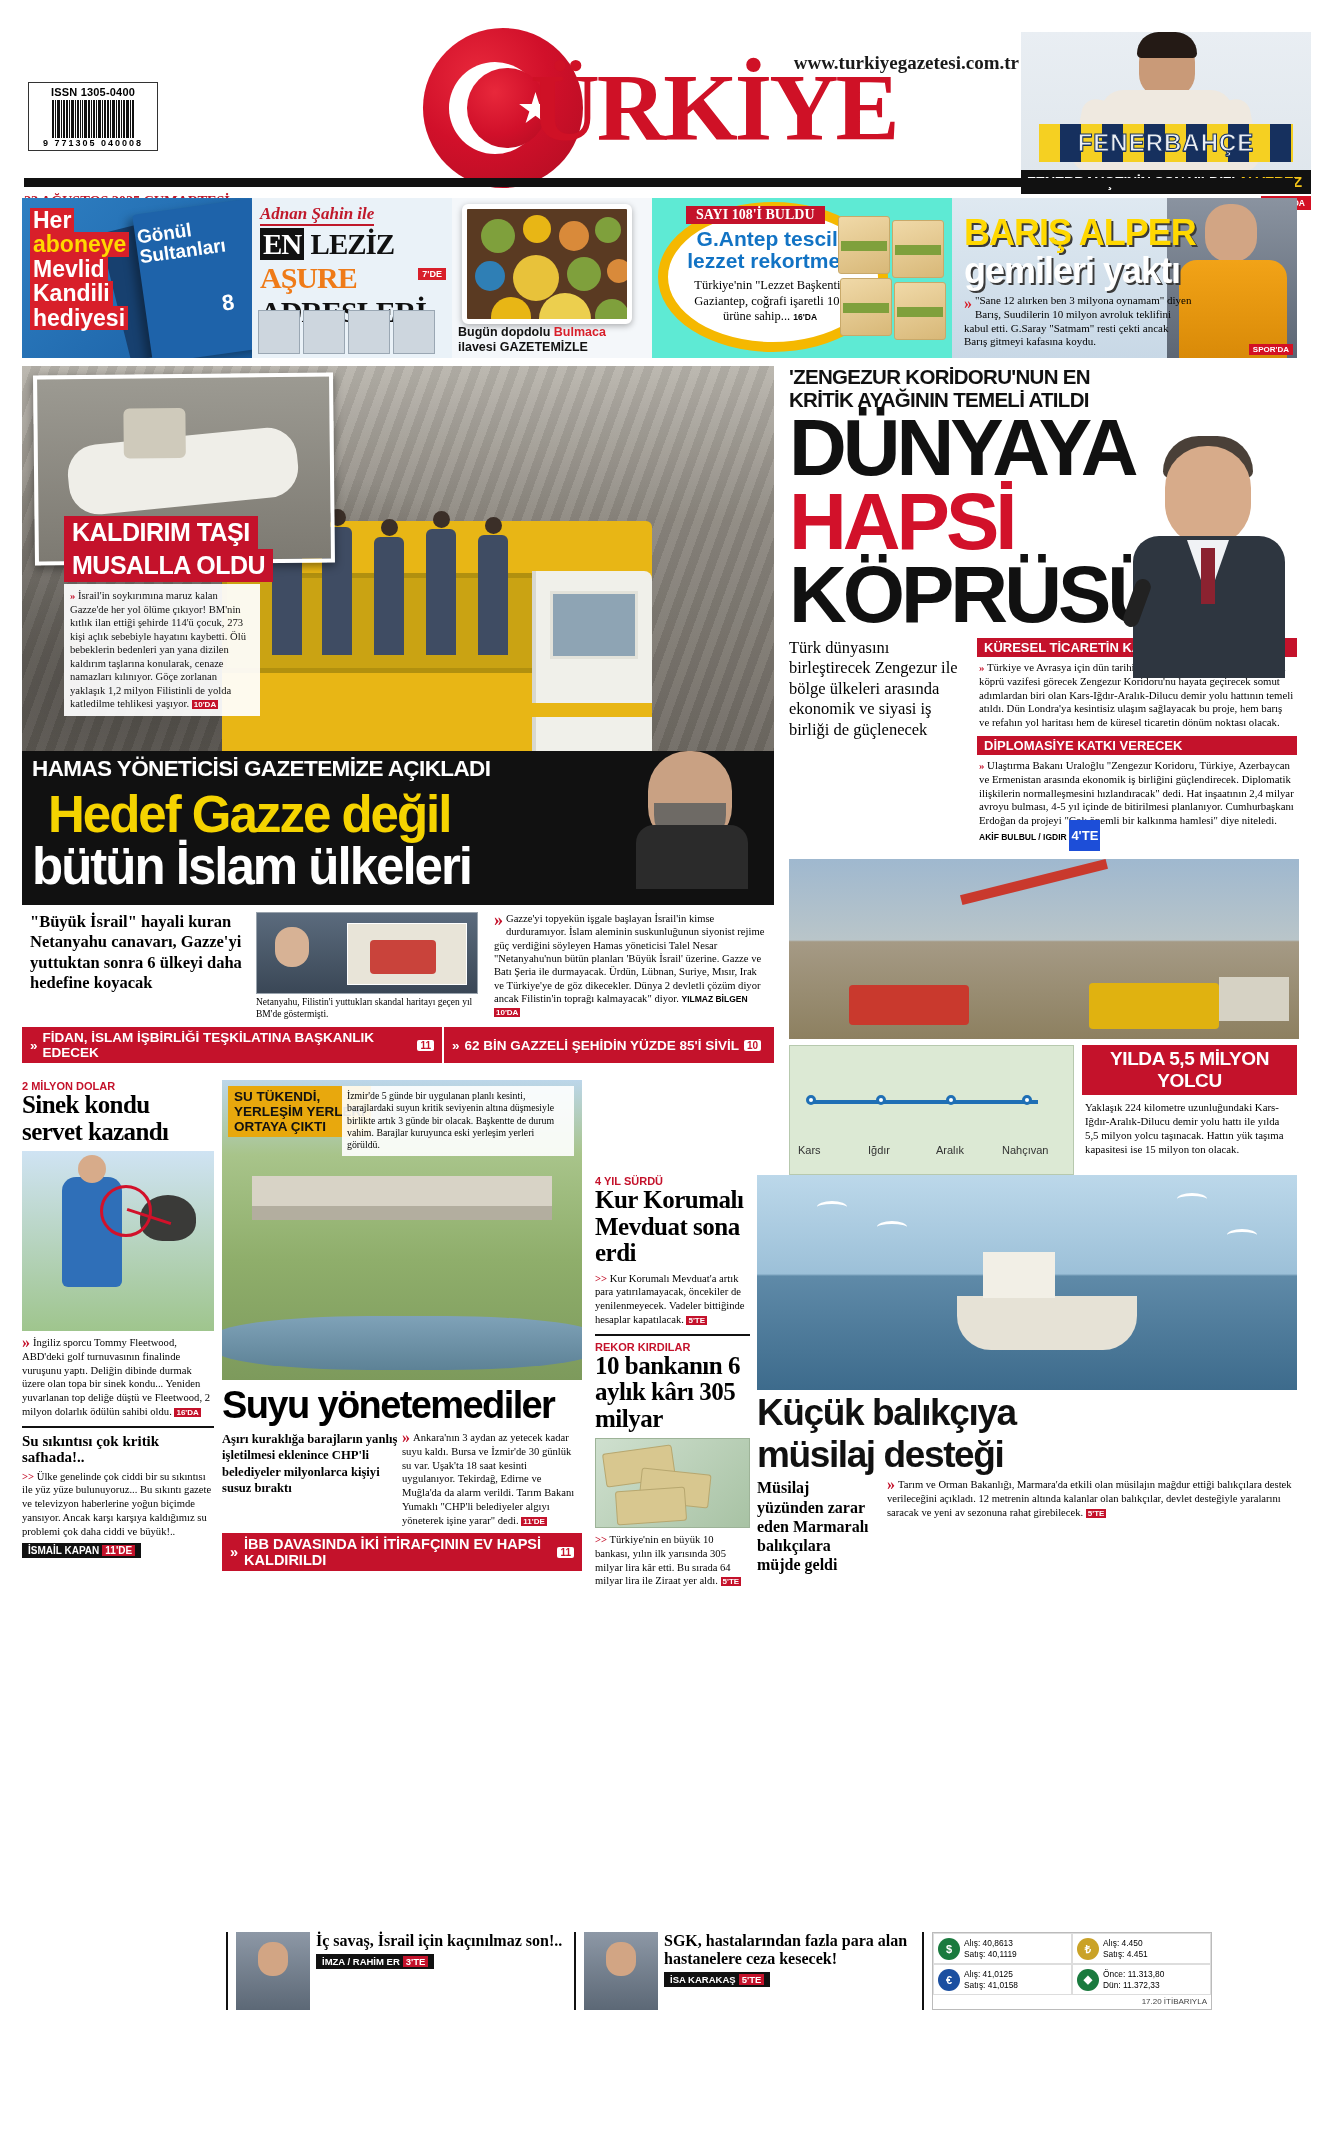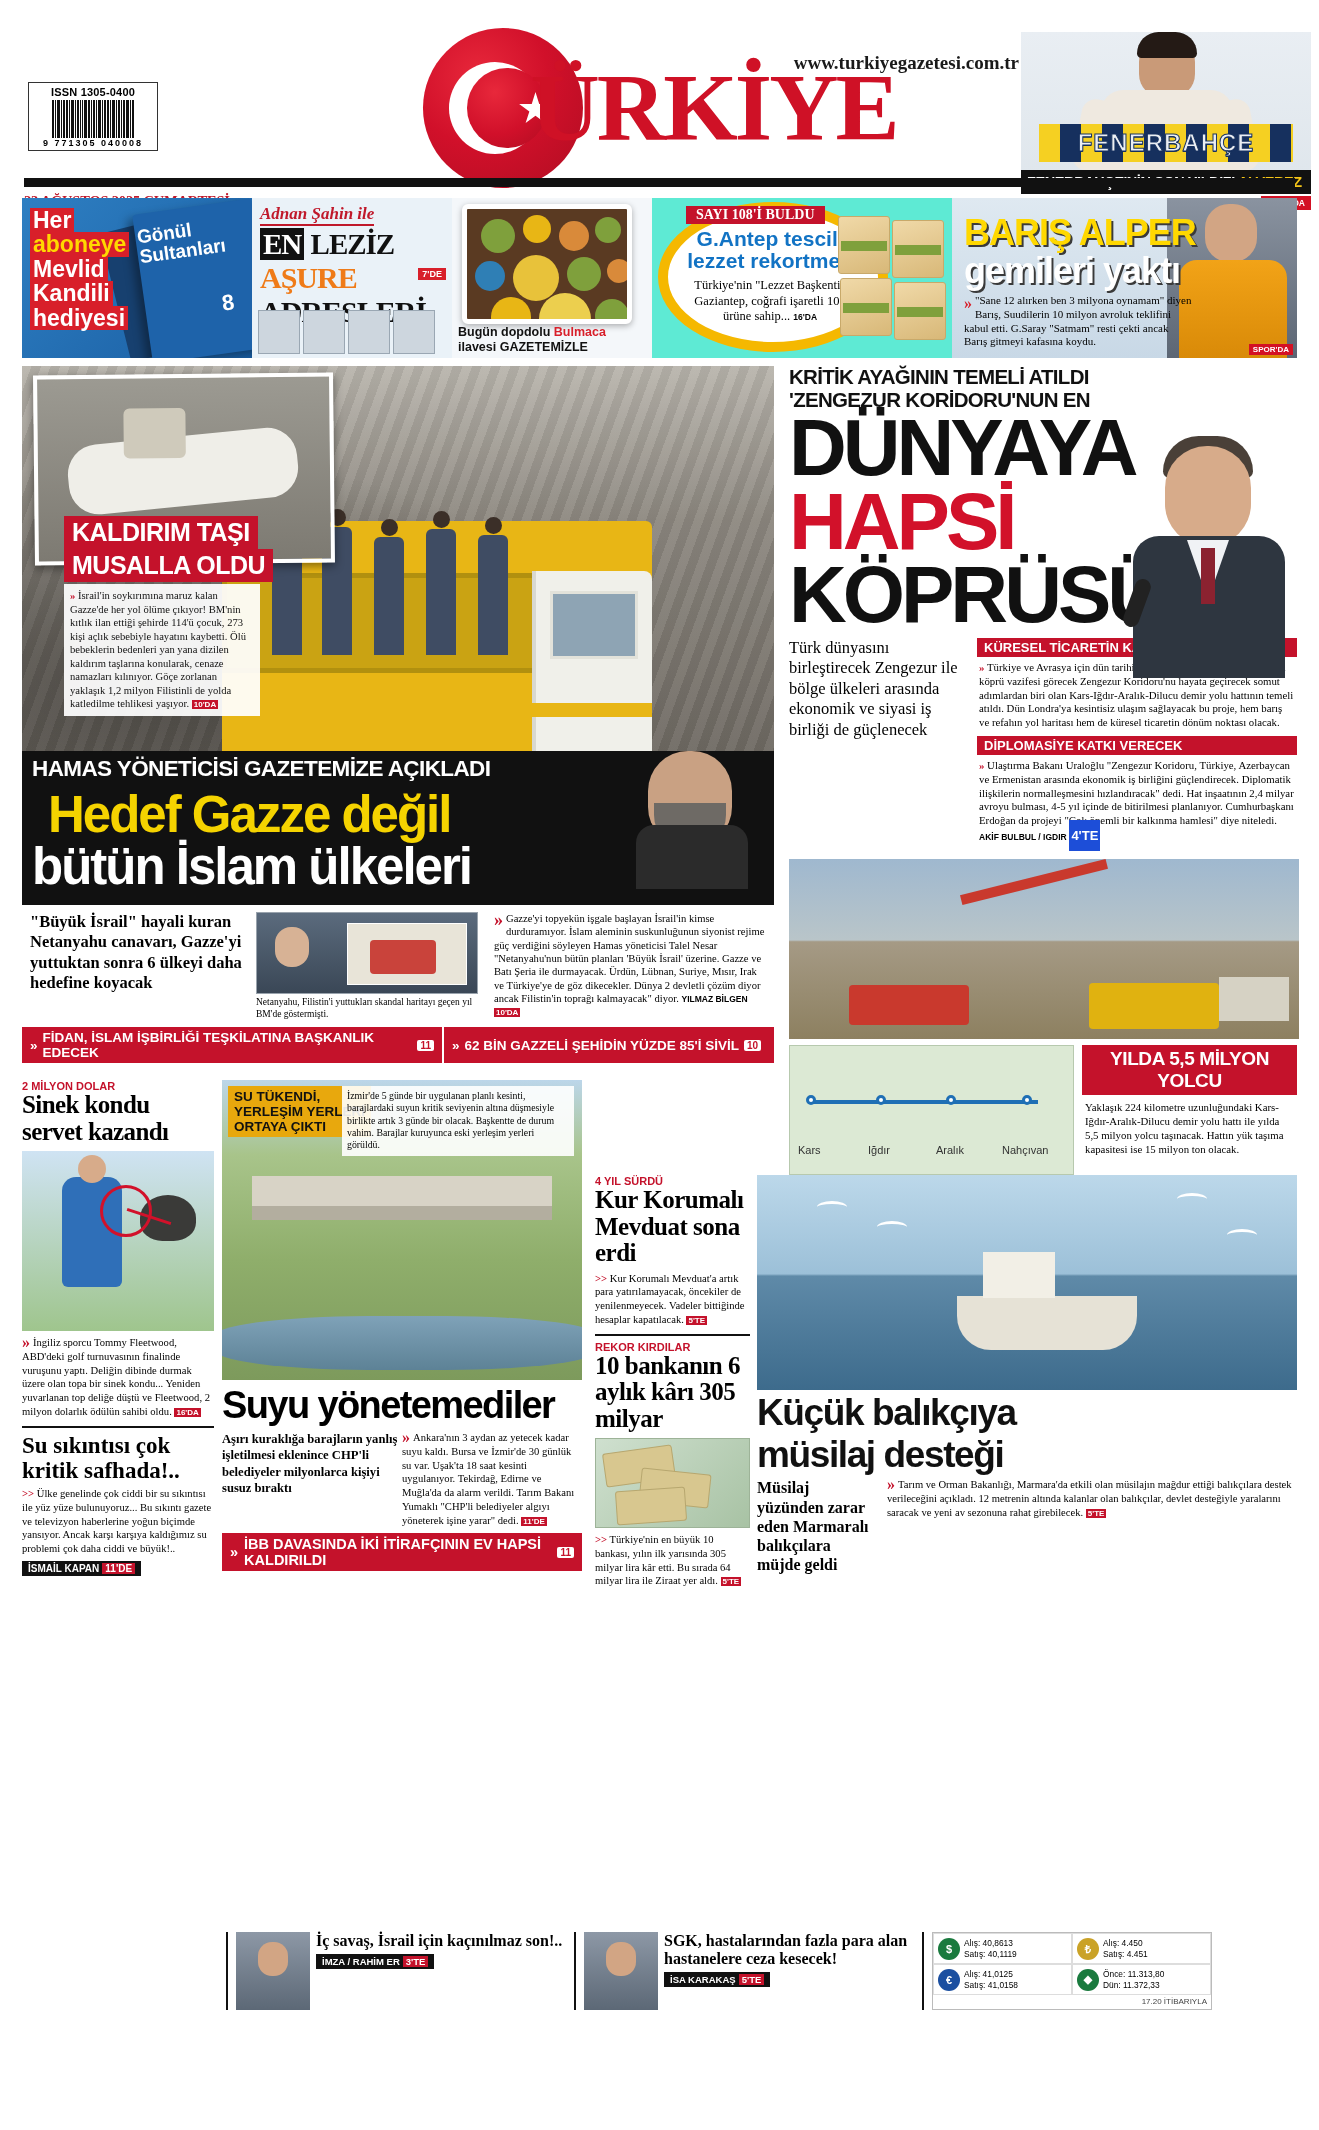--- a/index.html
+++ b/index.html
@@ -207,21 +207,21 @@
   .lw-h { font-family:"Liberation Serif",serif; font-weight:bold; font-size:25px; line-height:1.06; letter-spacing:-.6px; }
   .golf-img { width:192px; height:180px; margin-top:6px; position:relative; overflow:hidden; background:linear-gradient(180deg,#cfe3f3,#9fc58d); }
   .golfer { position:absolute; left:40px; top:26px; width:60px; height:110px; background:#2f6fb8; border-radius:14px 14px 6px 6px; }
   .golfer:after { content:""; position:absolute; left:16px; top:-22px; width:28px; height:28px; border-radius:50%; background:#d7ab8a; }
   .mosquito { position:absolute; right:18px; top:44px; width:56px; height:46px; background:#3a3a38; border-radius:50% 50% 40% 40%; }
   .redcircle { position:absolute; left:78px; top:34px; width:52px; height:52px; border:3px solid #d2112a; border-radius:50%; }
   .arrowline { position:absolute; left:104px; top:64px; width:46px; height:3px; background:#d2112a; transform:rotate(18deg); }
   .lw-body { font-family:"Liberation Serif",serif; font-size:10.6px; line-height:1.3; margin-top:5px; }
   .lw-body .qm { color:#c4122b; font-weight:bold; font-size:16px; float:left; margin-right:3px; line-height:.85; }
   .col-sep { border-top:2px solid #111; margin:7px 0 5px; }
-  .colum-h { font-family:"Liberation Serif",serif; font-weight:bold; font-size:23px; line-height:1.1; }
+  .colum-h { font-family:"Liberation Serif",serif; font-weight:bold; font-size:15px; line-height:1.1; }
   .colum-b { font-family:"Liberation Serif",serif; font-size:10.6px; line-height:1.3; margin-top:4px; }
   .byline { background:#111; color:#fff; font-family:"Liberation Sans",sans-serif; font-weight:bold; font-size:10px; padding:2px 6px; display:inline-block; margin-top:5px; }
   .byline b { background:#c4122b; padding:0 3px; margin-left:3px; }
 
   .lw-col2 { position:absolute; left:200px; top:0; width:360px; }
   .river-img { width:360px; height:300px; position:relative; overflow:hidden;
      background:linear-gradient(180deg,#bcd6ea 0%,#a8c48a 25%,#8fae6b 60%,#7d9a5c 100%); }
   .riv-water { position:absolute; left:-10px; bottom:10px; width:390px; height:54px; background:linear-gradient(180deg,#7fa2b8,#5d8296); border-radius:40%; }
   .bridge { position:absolute; left:30px; top:96px; width:300px; height:30px; background:#d8d3c6; }
   .bridge:after { content:""; position:absolute; left:0; right:0; top:30px; height:14px; background:#b3ae9f; }
@@ -504,22 +504,22 @@
 
     <div class="right-col">
       <div class="minister">
         <div class="min-hair"></div>
           <div class="min-head"></div>
         <div class="min-suit"></div>
           <div class="min-shirt"></div>
           <div class="min-tie"></div>
         <div class="mic"></div>
       </div>
+      <div class="kicker">'ZENGEZUR KORİDORU'NUN EN</div>
       <div class="kicker">KRİTİK AYAĞININ TEMELİ ATILDI</div>
-      <div class="kicker">'ZENGEZUR KORİDORU'NUN EN</div>
       <div class="mega mega1">DÜNYAYA</div>
       <div class="mega mega2">HAPSİ</div>
       <div class="mega mega3">KÖPRÜSÜ</div>
 
       <div class="r-sub">
         <div class="r-sub-l">Türk dünyasını birleştirecek Zengezur ile bölge ülkeleri arasında ekonomik ve siyasi iş birliği de güçlenecek</div>
         <div class="r-sub-r">
           <div class="cap-red">KÜRESEL TİCARETİN KALBİ</div>
           <div class="cap-body">
             <span style="color:#c4122b;font-weight:bold">»</span>

